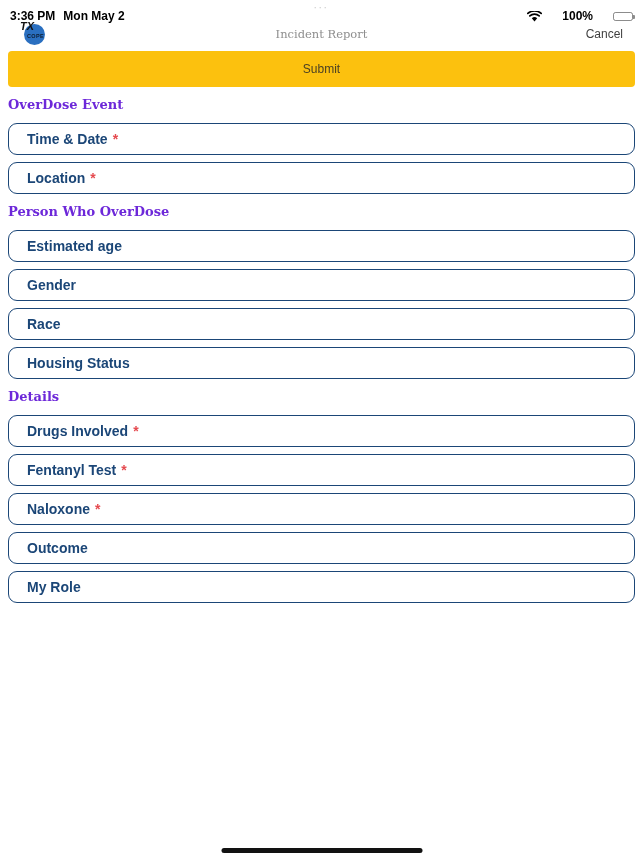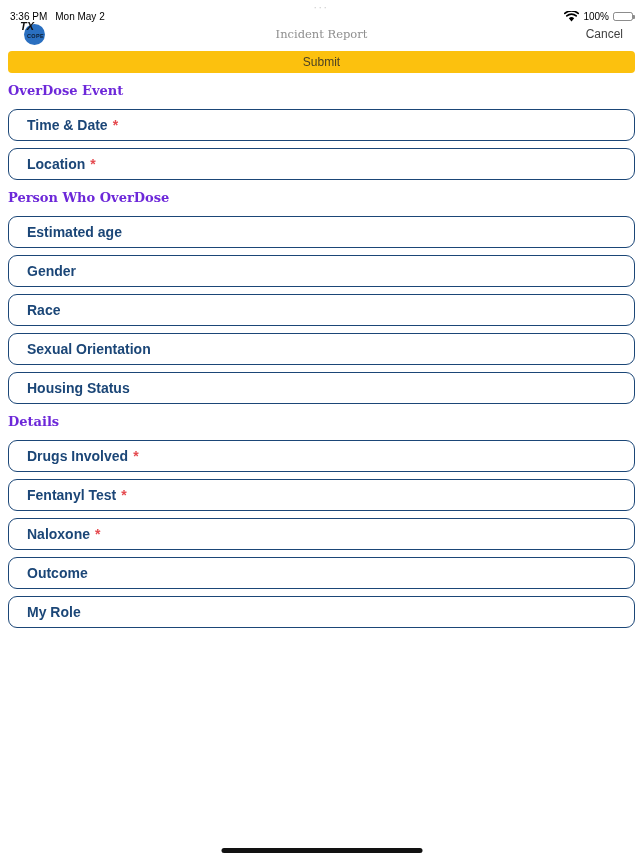--- a/index.html
+++ b/index.html
@@ -11,26 +11,26 @@
     overflow: hidden;
   }
 
   
   .status-bar {
     height: 20px;
     display: flex;
     justify-content: space-between;
     align-items: center;
     padding: 12px 10px 0 10px;
-    font-size: 10px;
-    font-weight: 400;
+    font-size: 12px;
+    font-weight: 700;
     color: #000;
   }
   .status-left { display: flex; gap: 8px; }
-  .status-right { display: flex; align-items: center; gap: 4px; }
+  .status-right { display: flex; align-items: center; gap: 20px; }
   .wifi-icon svg { display: block; }
   .battery {
     width: 20px; height: 9px;
     border: 1px solid rgba(0,0,0,0.45);
     border-radius: 2.5px;
     position: relative;
     padding: 1px;
   }
   .battery-fill { width: 100%; height: 100%; background: #000; border-radius: 1px; }
   .battery::after {
@@ -104,21 +104,21 @@
     background: none;
     border: none;
     font-family: "Liberation Sans", sans-serif;
     cursor: pointer;
   }
 
   
   .content { padding: 0 8px; }
   .submit-btn {
     width: 100%;
-    height: 22px;
+    height: 36px;
     margin-top: 3px;
     background: #fcc10e;
     border: none;
     border-radius: 4px;
     font-family: "Liberation Sans", sans-serif;
     font-size: 12px;
     color: #4b4124;
     cursor: pointer;
     display: flex;
     align-items: center;
@@ -209,23 +209,20 @@
   <div class="field">
     <span>Estimated age</span>
   </div>
   <div class="field">
     <span>Gender</span>
   </div>
   <div class="field">
     <span>Race</span>
   </div>
   <div class="field">
-    <span>Sexual Orientation</span>
-  </div>
-  <div class="field">
     <span>Housing Status</span>
   </div>
 
   <div class="section-title">Details</div>
   <div class="field">
     <span>Drugs Involved</span>
     <span class="req-marker">*</span>
   </div>
   <div class="field">
     <span>Fentanyl Test</span>

